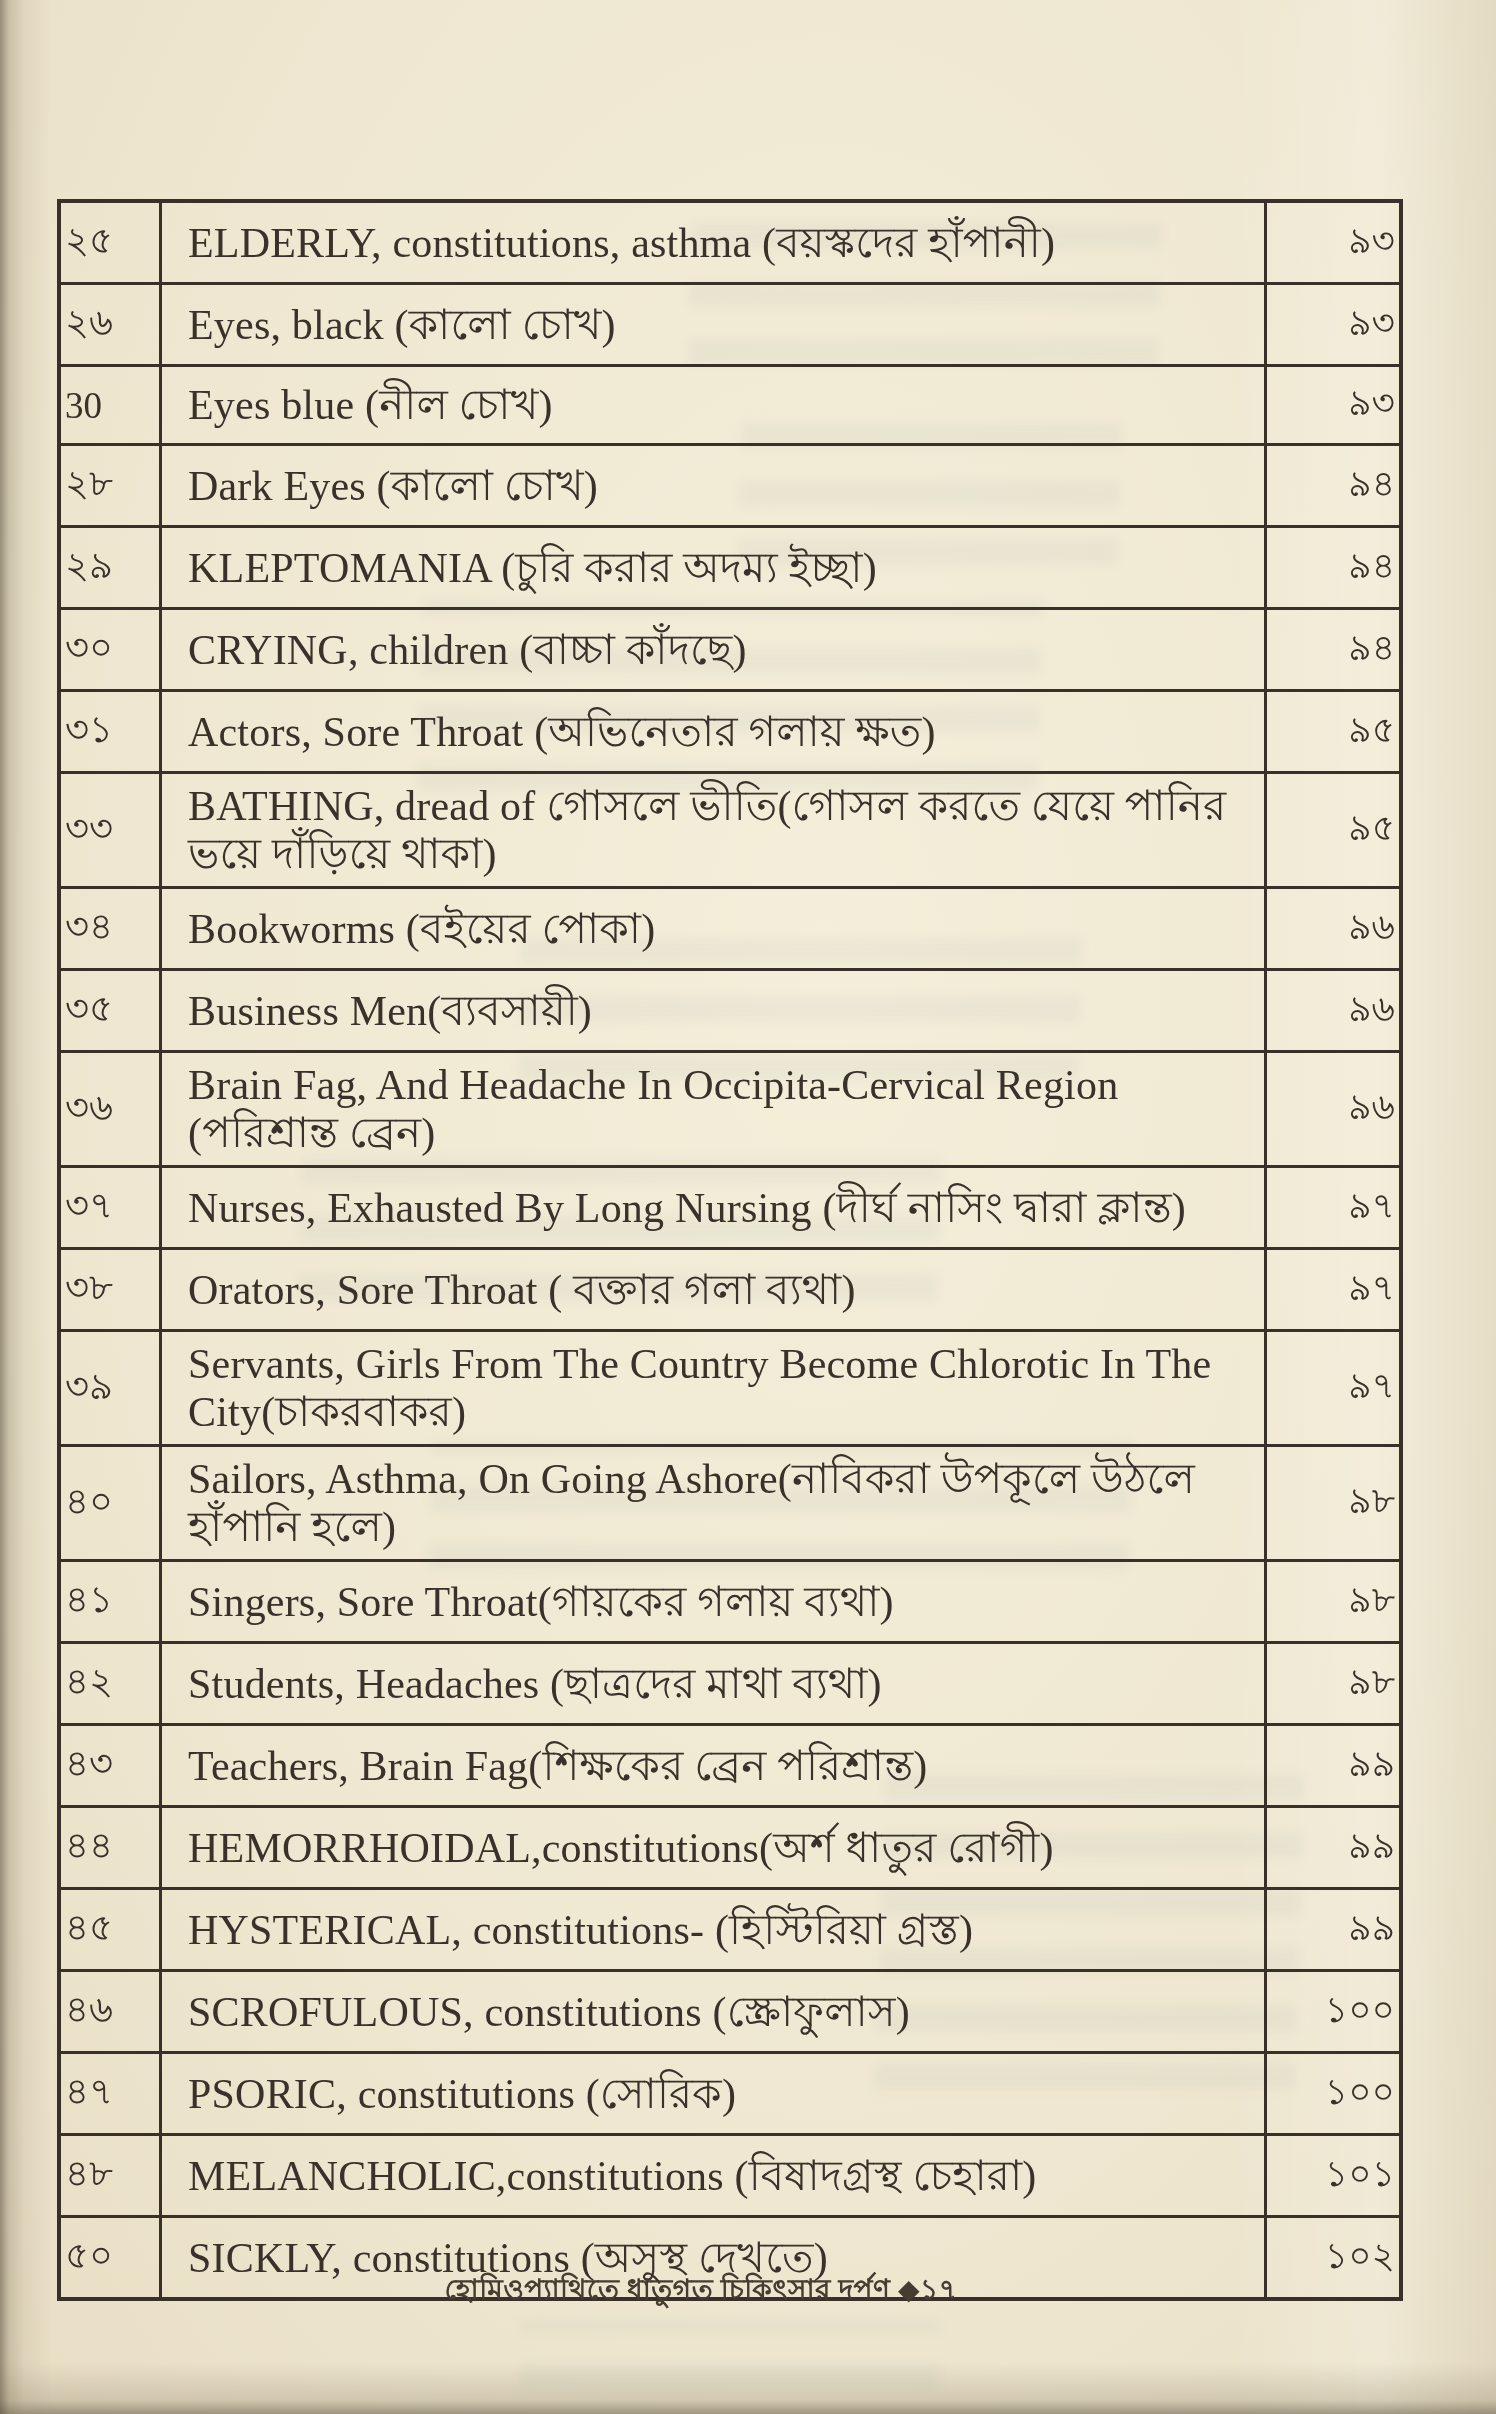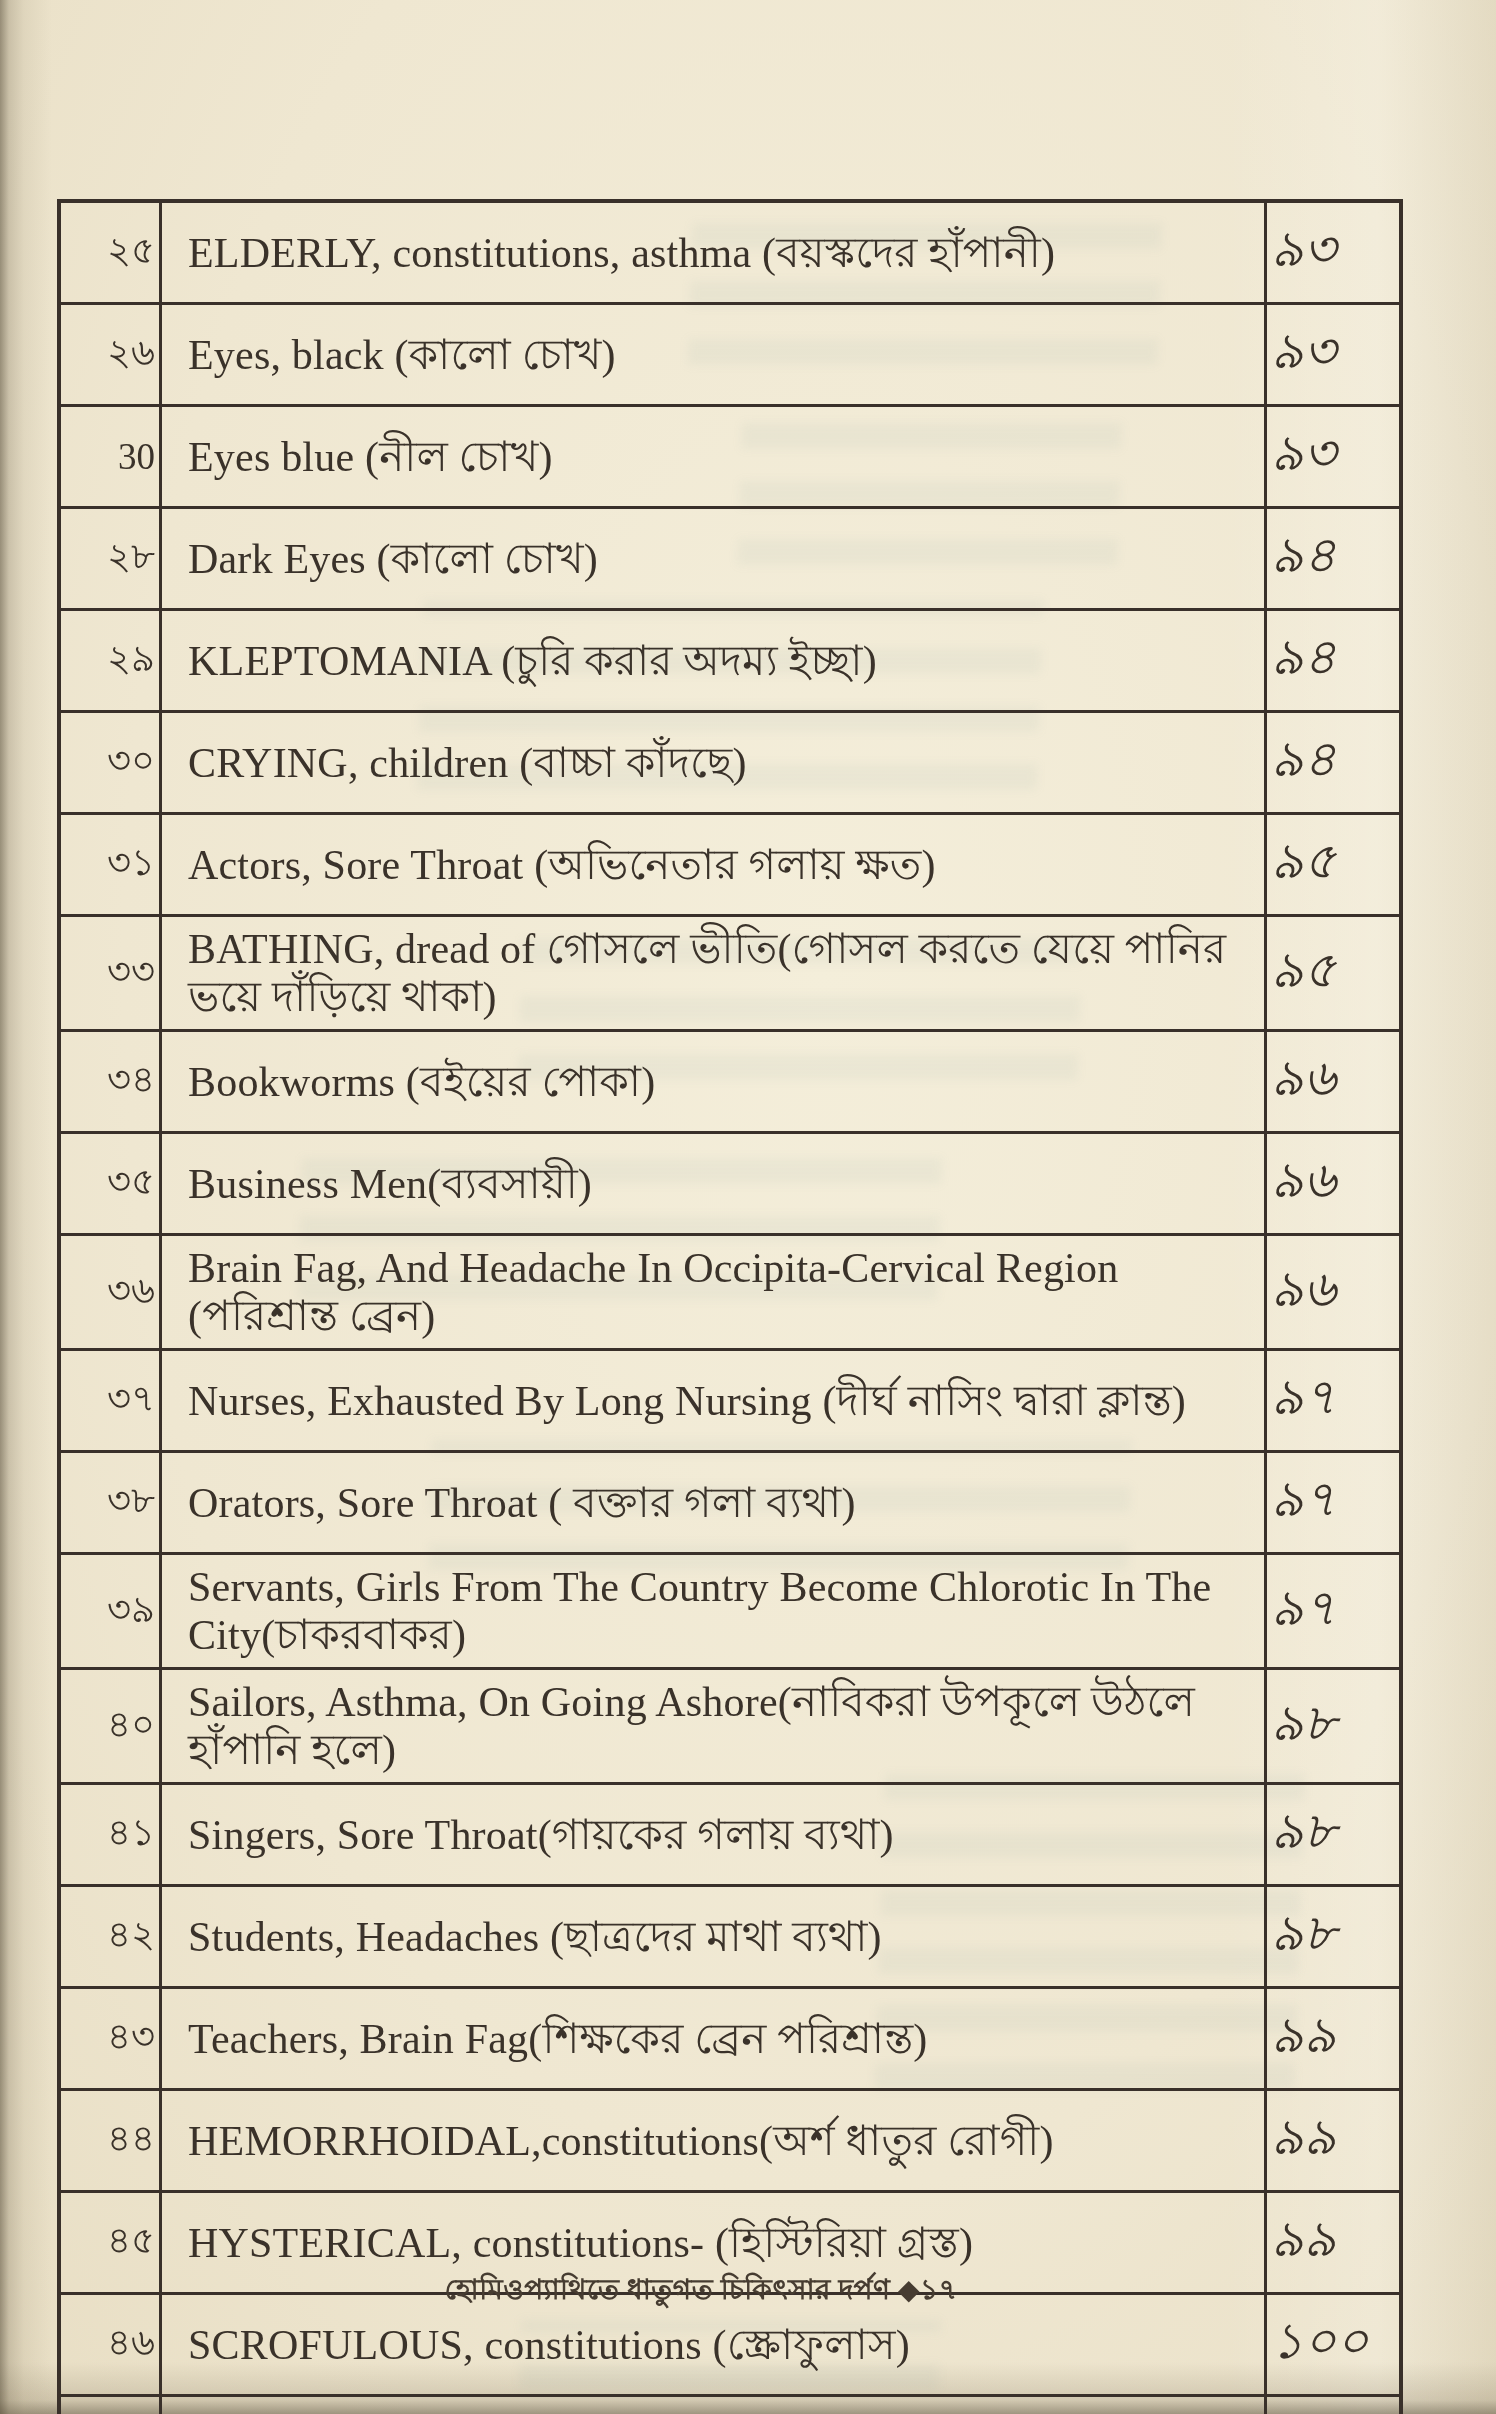--- a/index.html
+++ b/index.html
@@ -22,31 +22,31 @@
     background:repeating-linear-gradient(0deg, rgba(146,168,160,.18) 0 26px, rgba(0,0,0,0) 26px 58px);
   }
   table.toc{
     position:absolute;left:57px;top:199px;width:1288px;
     border-collapse:collapse;table-layout:fixed;
     color:#3a322a;
   }
   table.toc, table.toc td{border:3px solid #39302a;}
   table.toc{border-width:4px;}
   td.sl{
-    width:90px;text-align:right;vertical-align:middle;
+    width:90px;text-align:left;vertical-align:middle;
     font-size:37px;padding:8px 4px;
   }
   td.desc{
     width:1066px;vertical-align:middle;
     font-size:42px;line-height:48px;letter-spacing:.2px;
     padding:8px 10px 8px 26px;
   }
   td.pg{
-    width:124px;text-align:left;vertical-align:middle;
-    font-size:50px;padding:8px 4px;font-style:italic;
+    width:124px;text-align:right;vertical-align:middle;
+    font-size:36px;padding:8px 4px;
   }
   .footer{
     position:absolute;left:57px;top:2268px;width:1288px;
     text-align:center;font-size:28px;font-weight:600;color:#463c31;
     letter-spacing:.5px;
   }
 </style>
 </head>
 <body>
 

